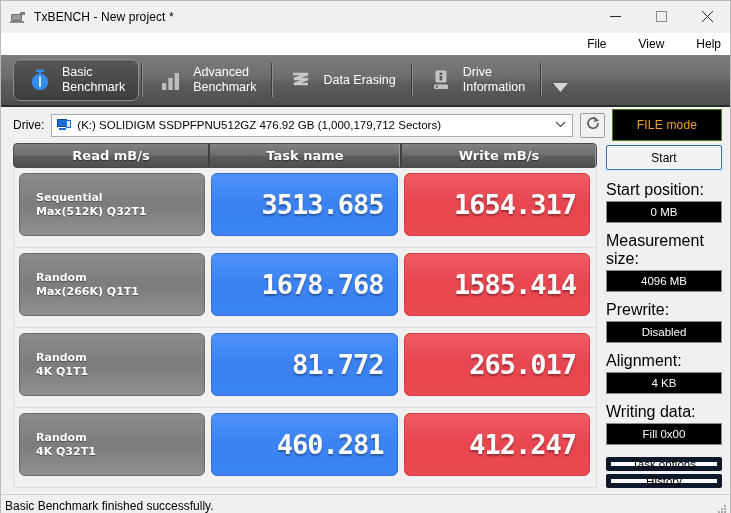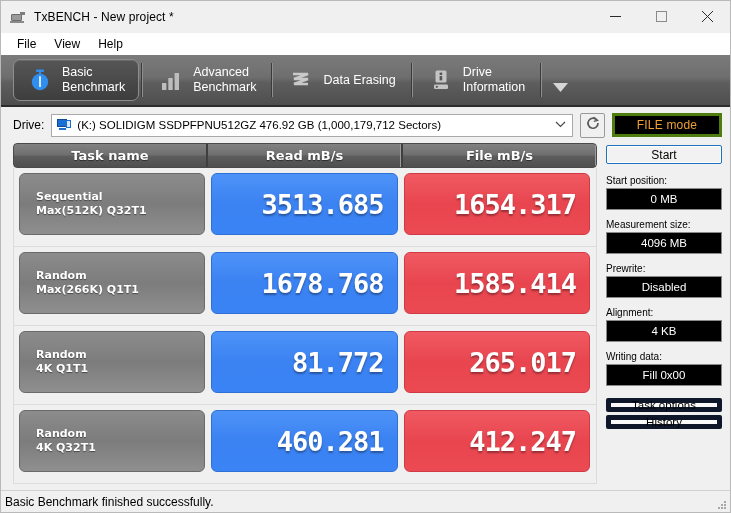--- a/index.html
+++ b/index.html
@@ -47,22 +47,23 @@
   .winbtn {
     width: 46px; height: 31px; display: flex;
     align-items: center; justify-content: center;
     color: #2b2b2b;
   }
   .winbtn svg { display: block; }
 
   
   .menubar {
     height: 22px; background: #ffffff; display: flex;
-    align-items: center; padding-left: 7px; gap: 0px;
+    align-items: center; padding-left: 7px; gap: 14px;
     flex: 0 0 22px;
+    justify-content: flex-end;
   }
   .menuitem {
     font-size: 12px; color: #000; padding: 2px 9px;
     white-space: nowrap;
   }
 
   
   .tabstrip {
     height: 52px; flex: 0 0 52px;
     background: linear-gradient(to bottom, #7b7b7b 0%, #6e6e6e 45%, #5e5e5e 55%, #4e4e4e 100%);
@@ -121,22 +122,22 @@
     font-size: 11.5px; color: #000; white-space: nowrap;
     flex: 1 1 auto; overflow: hidden;
   }
   .combo-arrow { color: #4a4a4a; font-size: 9px; padding-right: 2px; }
   .refresh-btn {
     width: 25px; height: 25px; border: 1px solid #9a9a9a;
     background: #f0f0f0; border-radius: 2px;
     display: flex; align-items: center; justify-content: center;
   }
   .filemode {
-    width: 110px; height: 24px; background: #000;
-    border: 3px solid #4d7c0f;
+    width: 110px; height: 32px; background: #000;
+    border: 1px solid #4d7c0f;
     display: flex; align-items: center; justify-content: center;
     color: #f0a030; font-size: 12px; letter-spacing: .2px;
   }
 
   
   .bodywrap { flex: 1 1 auto; display: flex; padding: 0 8px 0 12px; gap: 9px; }
   .results { flex: 1 1 auto; display: flex; flex-direction: column; }
 
   .hdrrow {
     height: 25px; display: flex; gap: 0;
@@ -190,27 +191,27 @@
     background: linear-gradient(to bottom, #f05a62 0%, #e8454f 50%, #ec4a52 100%);
     border: 1px solid #cf3a44;
   }
 
   
   .rightpanel {
     flex: 0 0 116px; display: flex; flex-direction: column;
     padding-top: 2px;
   }
   .startbtn {
-    height: 19px; background: #f2f2f2; border: 1px solid #1e73be;
+    height: 25px; background: #f2f2f2; border: 1px solid #1e73be;
     border-radius: 2px; display: flex; align-items: center;
     justify-content: center; font-size: 12px; color: #000;
     box-shadow: inset 0 0 0 1px #fff;
     margin-bottom: 11px;
   }
-  .fld-label { font-size: 10px; color: #000; margin-bottom: 2px; }
+  .fld-label { font-size: 16px; color: #000; margin-bottom: 2px; }
   .fld-val {
     height: 22px; background: #000; border: 1px solid #8a8a8a;
     display: flex; align-items: center; justify-content: center;
     color: #fff; font-size: 11.5px; margin-bottom: 9px;
   }
   .optbtn {
     height: 14px; background: #fafafa; border: 5px solid #0f172a;
     border-radius: 2px; display: flex; align-items: center;
     justify-content: center; font-size: 11.5px; color: #000;
     margin-top: 3px;
@@ -364,23 +365,23 @@
       </span>
     </div>
     <div class="filemode">FILE mode</div>
   </div>
 
   <div class="bodywrap">
 
     <div class="results">
 
       <div class="hdrrow">
+        <div class="hdrcell hdr-read">Read mB/s</div>
         <div class="hdrcell hdr-task">Task name</div>
-        <div class="hdrcell hdr-read">Read mB/s</div>
-        <div class="hdrcell hdr-write">File mB/s</div>
+        <div class="hdrcell hdr-write">Write mB/s</div>
       </div>
 
       <div class="taskrow">
         <div class="taskname">
           <span>Sequential</span>
           <span>Max(512K) Q32T1</span>
         </div>
         <div class="valbox read">3513.685</div>
         <div class="valbox write">1654.317</div>
       </div>

